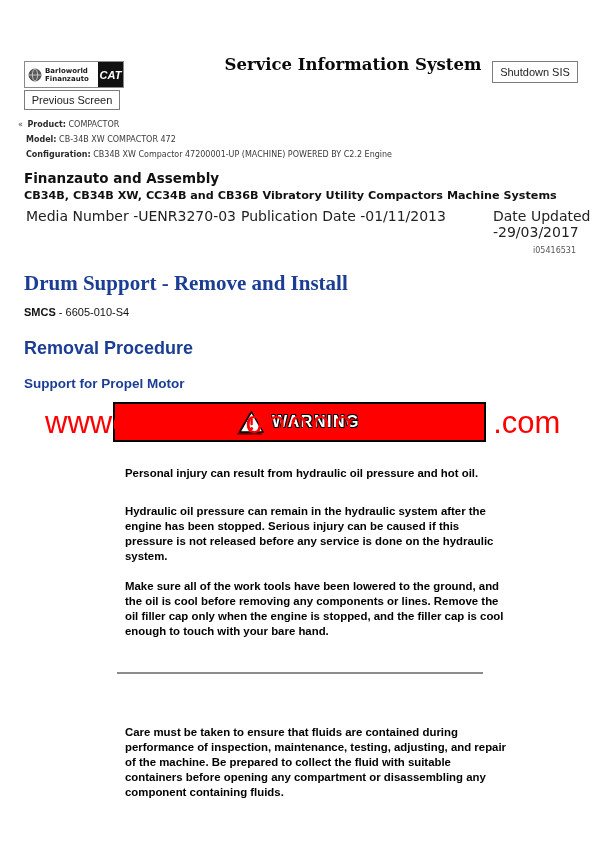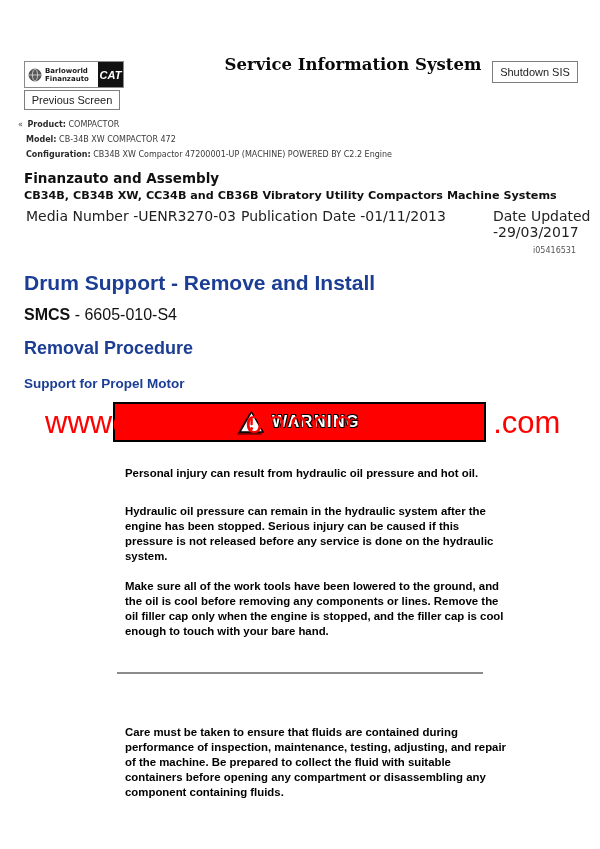--- a/index.html
+++ b/index.html
@@ -34,22 +34,22 @@
   .doc-section{position:absolute;left:24px;top:170px;font-family:"DejaVu Sans",sans-serif;
                font-weight:bold;font-size:13.5px;color:#111;}
   .doc-subtitle{position:absolute;left:24px;top:189px;font-family:"DejaVu Sans",sans-serif;
                 font-weight:bold;font-size:11.2px;color:#111;}
   .media-row{position:absolute;top:208px;font-family:"DejaVu Sans",sans-serif;font-weight:normal;
              font-size:14px;color:#222;}
   .media-1{left:26px;} .media-2{left:241px;} .media-3{left:457px;padding-left:36px;}
   .doc-id{position:absolute;right:24px;top:246px;font-family:"DejaVu Sans",sans-serif;
           font-size:8px;color:#555;}
 
-  .h1-blue{position:absolute;left:24px;top:271px;font-weight:bold;font-size:21px;color:#1b3e94;}
-  .smcs{position:absolute;left:24px;top:306px;font-size:16px;color:#111;}
+  .h1-blue{position:absolute;left:24px;top:271px;font-weight:bold;font-size:21px;color:#1b3e94;font-family:Liberation Serif, serif;}
+  .smcs{position:absolute;left:24px;top:306px;font-size:11px;color:#111;}
   .smcs b{font-weight:bold;}
   .h2-blue{position:absolute;left:24px;top:338px;font-weight:bold;font-size:18px;color:#1b3e94;}
   .h3-blue{position:absolute;left:24px;top:376px;font-weight:bold;font-size:13.5px;color:#1b3e94;}
 
   
   .warn-banner{position:absolute;left:113px;top:402px;width:373px;height:40px;background:#ff0000;
                border:2px solid #000;box-sizing:border-box;display:flex;align-items:center;
                justify-content:center;gap:8px;z-index:1;}
   .warn-tri{width:25px;height:22px;filter:drop-shadow(-2px 2px 0 rgba(0,0,0,0.55));}
   .warn-word{color:#fff;font-weight:bold;font-size:16px;letter-spacing:1.5px;

